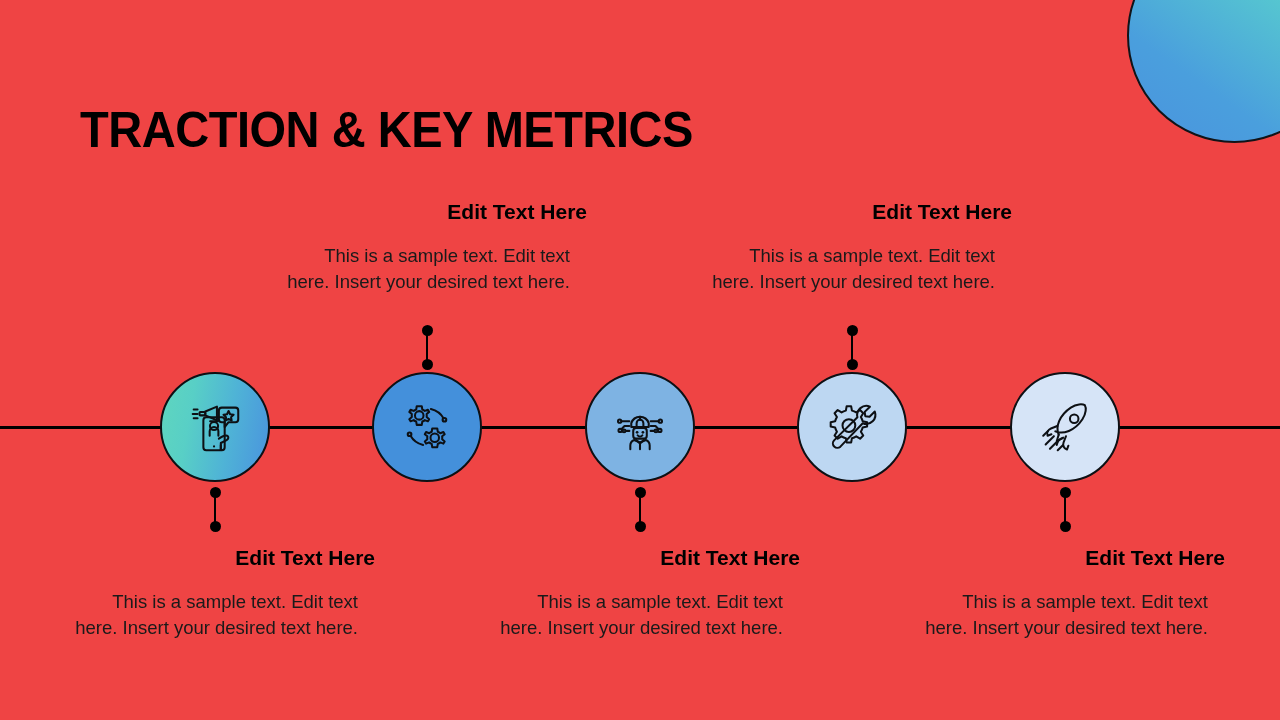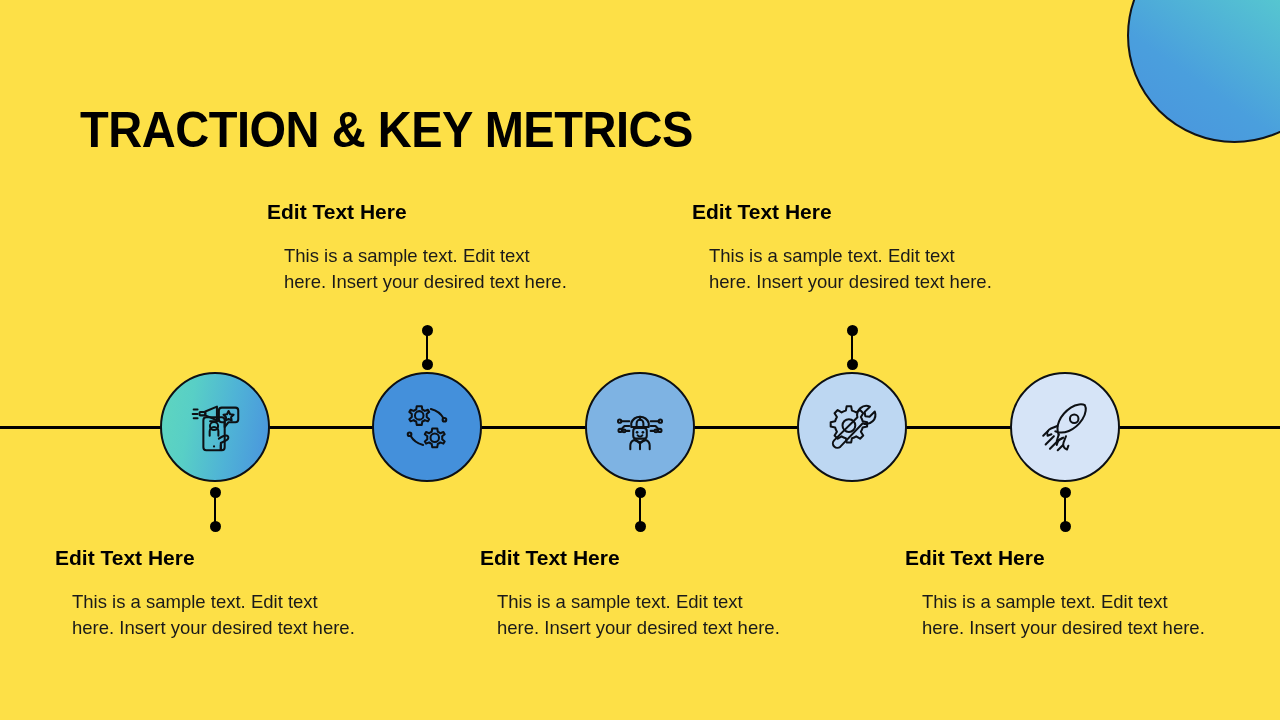--- a/index.html
+++ b/index.html
@@ -7,21 +7,21 @@
     padding: 0;
     background: #ffffff;
   }
   body {
     font-family: "Liberation Sans", sans-serif;
   }
   #slide {
     position: relative;
     width: 1280px;
     height: 720px;
-    background: #fde047;
+    background: #ef4444;
     overflow: hidden;
   }
 
   
   .corner-blob {
     position: absolute;
     top: -72px;
     right: -62px;
     width: 215px;
     height: 215px;
@@ -105,21 +105,21 @@
   .connector .dot.bottom { bottom: -5.5px; }
 
   .connector.up   { top: 330px; height: 34px; }
   .connector.down { top: 492px; height: 34px; }
 
   
   .text-block {
     position: absolute;
     left: -160px;
     width: 320px;
-    text-align: left;
+    text-align: right;
   }
   .text-block.above { top: 198px; }
   .text-block.below { top: 544px; }
 
   .tb-heading {
     font-size: 21px;
     line-height: 28px;
     font-weight: 700;
     color: #000000;
     margin: 0 0 6px 0;

